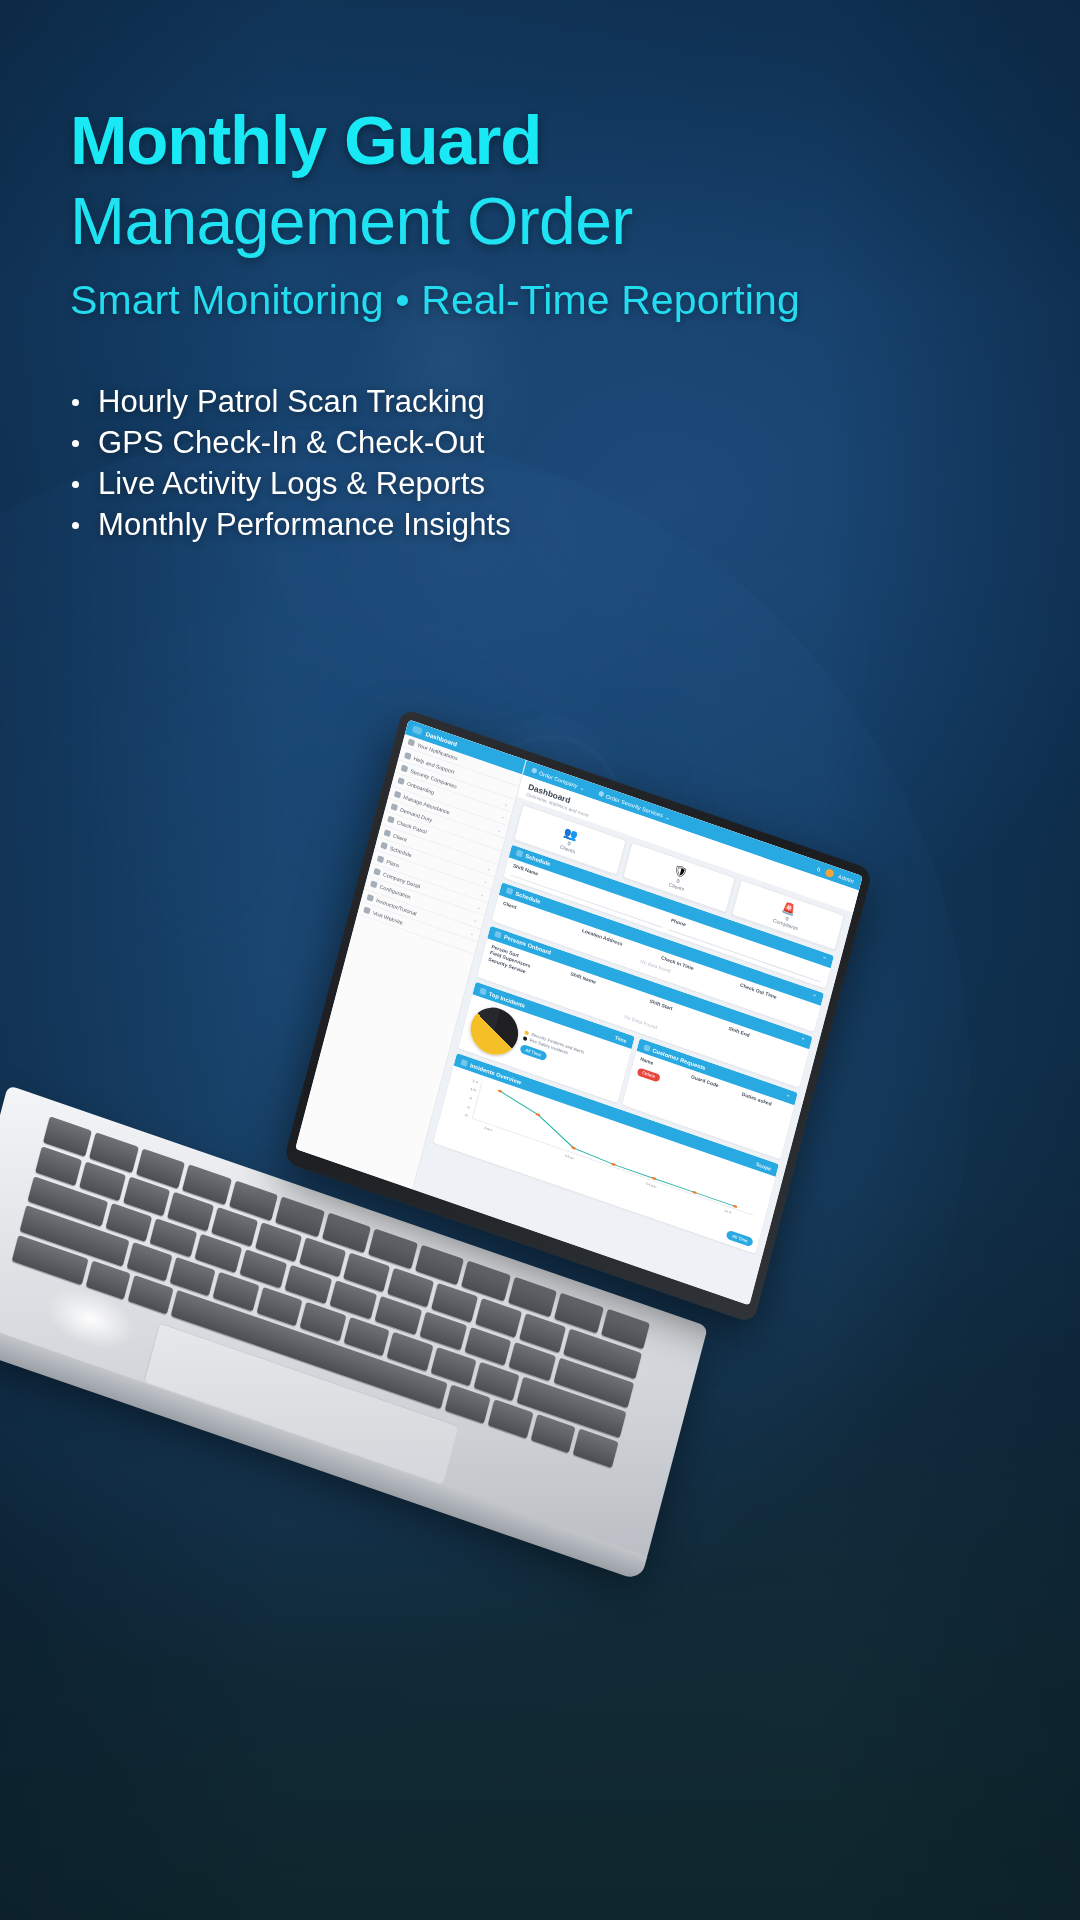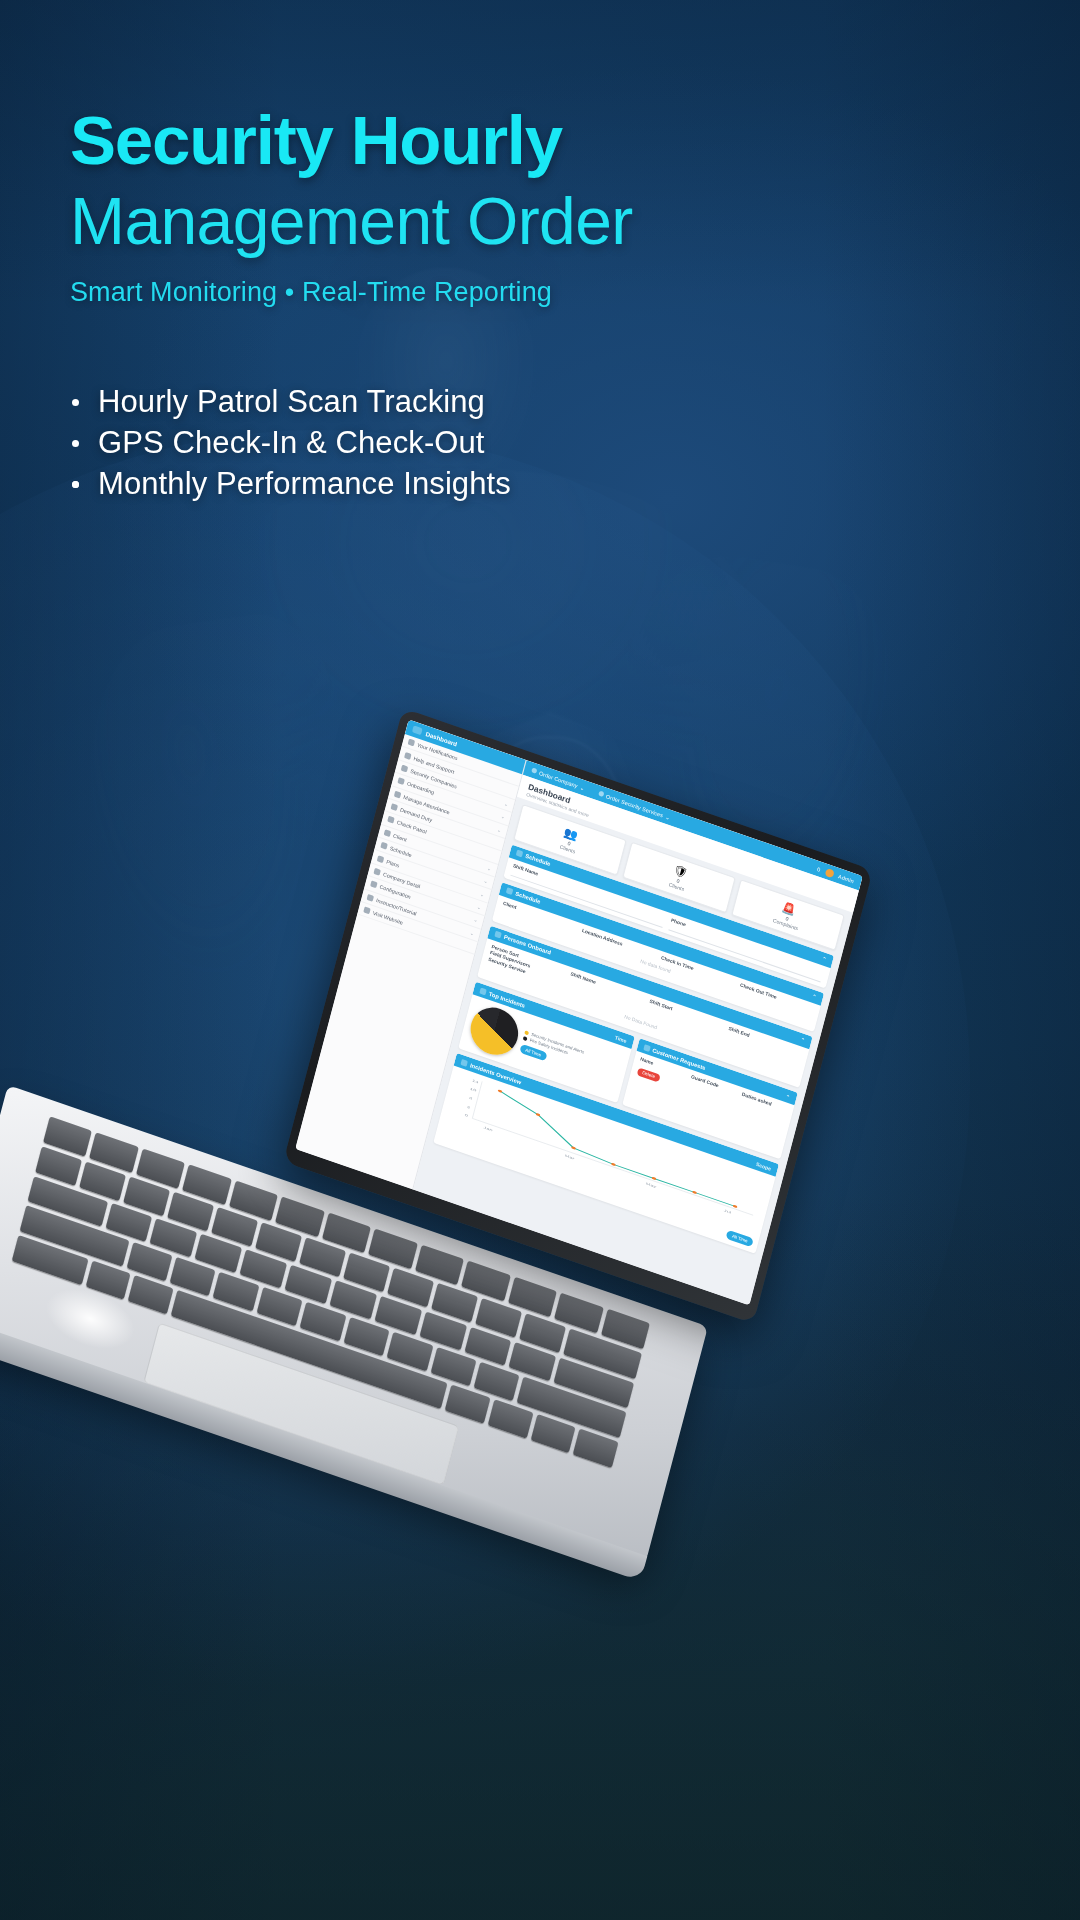--- a/index.html
+++ b/index.html
@@ -90,21 +90,21 @@
   }
   .h-line2 {
     position:absolute; left:70px; top:183px;
     font-size:66px; font-weight:300; letter-spacing:-0.6px;
     color:#1fe3f2;
     text-shadow:0 3px 10px rgba(0,0,0,.36);
     white-space:nowrap;
   }
   .h-sub {
     position:absolute; left:70px; top:277px;
-    font-size:27px; font-weight:400; letter-spacing:.1px;
+    font-size:41px; font-weight:400; letter-spacing:.1px;
     color:#23dcf0;
     text-shadow:0 2px 7px rgba(0,0,0,.34);
     white-space:nowrap;
   }
   #feature-list { position:absolute; left:68px; top:381px; list-style:none; }
   #feature-list li {
     font-size:31px; font-weight:300; color:#ffffff;
     line-height:41px; letter-spacing:.1px;
     text-shadow:0 2px 8px rgba(0,0,0,.42);
     white-space:nowrap;
@@ -274,28 +274,28 @@
     <div class="ghost-arm"></div>
     <div class="ghost-arm2"></div>
     <div class="ghost-badge"></div>
     <div class="ghost-badge2"></div>
     <div class="ghost-badge3"></div>
   </div>
   <div class="bg-vignette"></div>
 </div>
 
 <div id="hero">
-  <div class="h-line1">Security Hourly</div>
+  <div class="h-line1">Monthly Guard</div>
   <div class="h-line2">Management Order</div>
   <div class="h-sub">Smart Monitoring • Real-Time Reporting</div>
 
   <ul id="feature-list">
     <li><span class="dot"></span><span>Hourly Patrol Scan Tracking</span></li>
     <li><span class="dot"></span><span>GPS Check-In &amp; Check-Out</span></li>
-    <li><span class="dot"></span></li>
+    <li><span class="dot"></span><span>Live Activity Logs &amp; Reports</span></li>
     <li><span class="dot"></span><span>Monthly Performance Insights</span></li>
   </ul>
 </div>
 
 <div id="laptop">
 
   <div class="lp-base">
     <div class="base-top">
       <div class="keyboard">
         <div class="krow">

